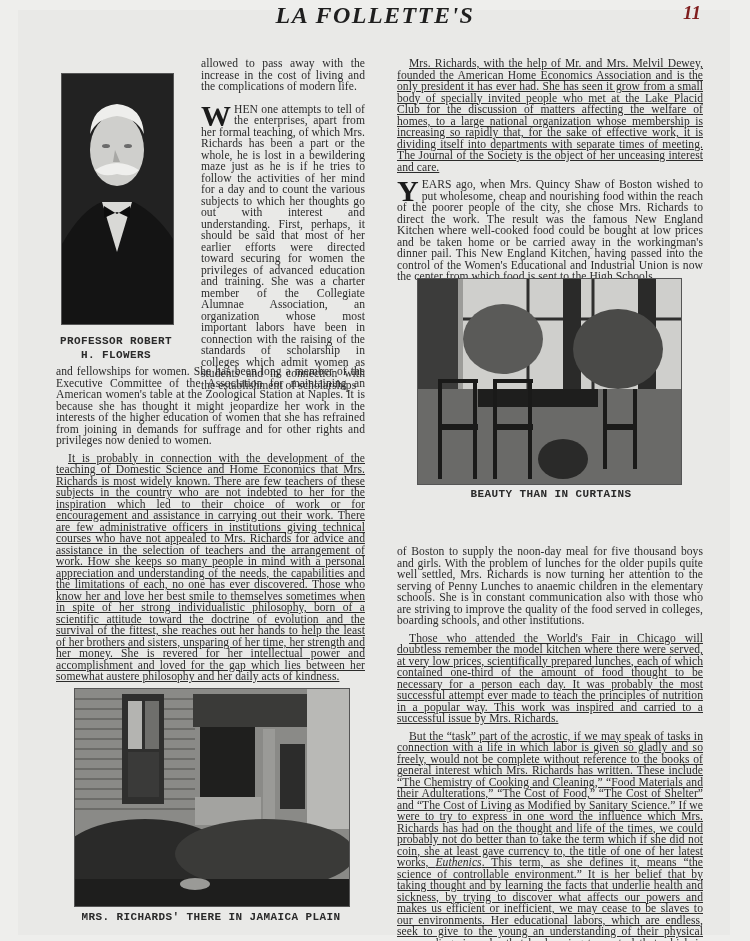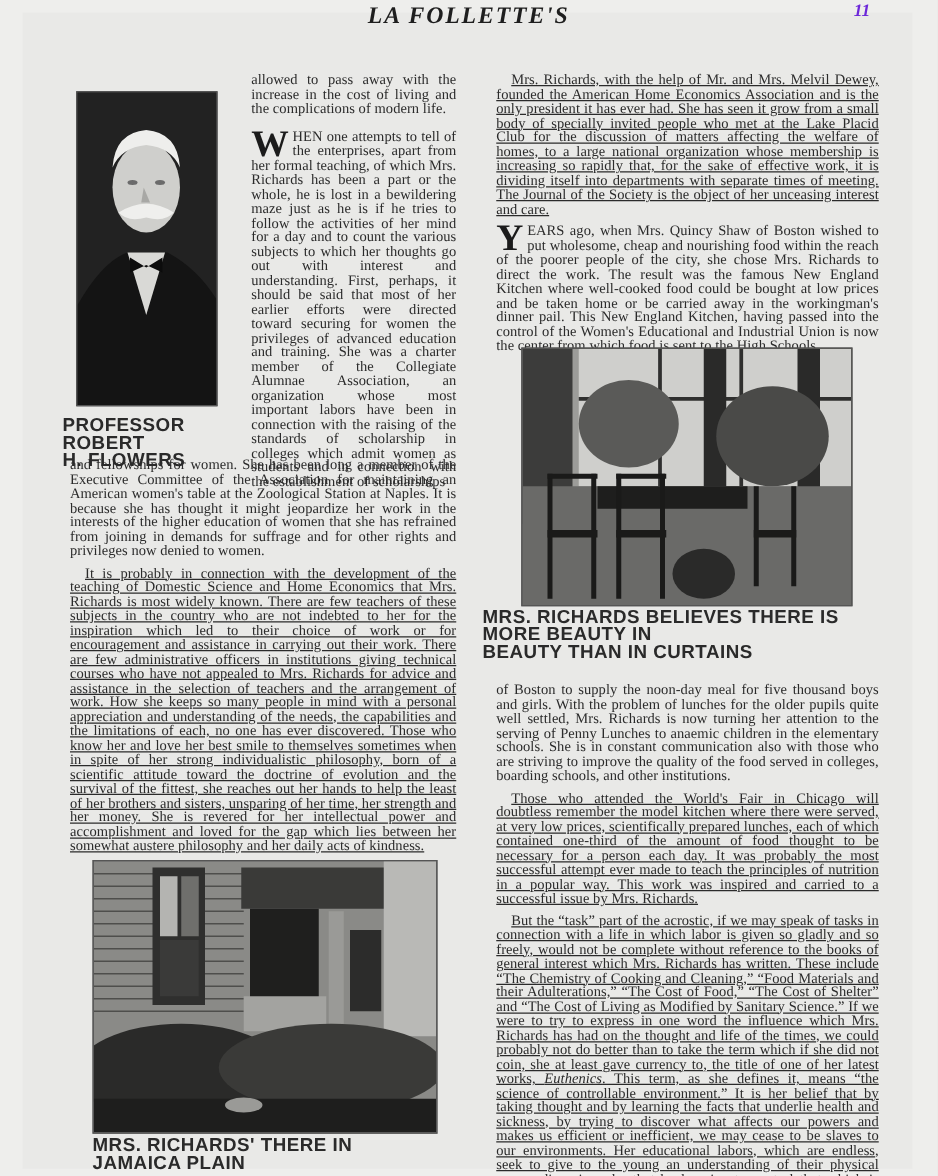--- a/index.html
+++ b/index.html
@@ -10,48 +10,48 @@
     color: #2a2a2a;
     position: relative;
   }
   .page {
     position: absolute; left: 18px; top: 10px; width: 712px; height: 925px;
     background: #e9e9e7;
   }
   .header-title {
     position: absolute; left: 0; width: 750px; top: 2px; text-align: center;
     font-family: "Liberation Serif", serif; font-style: italic; font-weight: bold;
-    font-size: 19px; letter-spacing: 1.5px; color: #1e1e1e;
+    font-size: 24px; letter-spacing: 1.5px; color: #1e1e1e;
   }
   .page-number {
     position: absolute; left: 683px; top: 2px;
     font-family: "Liberation Serif", serif; font-style: italic; font-weight: bold;
-    font-size: 14px; color: #6d28d9;
+    font-size: 19px; color: #7f1d1d;
   }
   .txt {
     position: absolute;
     font-family: "Liberation Serif", serif;
     font-size: 11.6px; line-height: 11.5px;
     text-align: justify; color: #2b2b2b;
     letter-spacing: 0.05px;
   }
   .txt p { margin: 6px; }
   .indent { text-indent: 12px; text-decoration: underline; }
   .dropcap {
     float: left; font-family: "Liberation Serif", serif; font-weight: bold;
     font-size: 30px; line-height: 22px; margin: 1px 3px 0 0; color: #1b1b1b;
   }
   .photo {
     position: absolute; border: 1px solid #555;
     overflow: hidden;
   }
   .caption {
-    position: absolute; 
-    font-family: Liberation Sans, sans-serif; font-weight: bold;
-    font-size: 15px; line-height: 14px; letter-spacing: 0.4px; color: #2a2a2a;
+    position: absolute; text-align: center;
+    font-family: Liberation Mono, monospace; font-weight: bold;
+    font-size: 11px; line-height: 14px; letter-spacing: 0.4px; color: #2a2a2a;
   }
   .photo svg { display: block; }
 </style>
 </head>
 <body>
 
 <div class="page"></div>
 
 <div class="header-title">LA FOLLETTE'S</div>
 <div class="page-number">11</div>
@@ -151,21 +151,20 @@
       <rect x="75" y="100" width="40" height="4"></rect>
         <rect x="75" y="145" width="40" height="6"></rect>
       <rect x="185" y="110" width="4" height="80"></rect>
         <rect x="215" y="110" width="4" height="80"></rect>
       <rect x="185" y="145" width="34" height="6"></rect>
     </g>
     <ellipse cx="145" cy="180" rx="25" ry="20" fill="#2a2a29"></ellipse>
   </svg>
 </div>
 <div class="caption" style="left:386px; top:487px; width:330px;">
-  <div>MRS. RICHARDS BELIEVES THERE IS MORE BEAUTY IN</div>
   <div>BEAUTY THAN IN CURTAINS</div>
 </div>
 
 <div class="txt" style="left:391px; top:540px; width:318px;">
   <p>of Boston to supply the noon-day meal for five thousand boys and girls. With the problem of lunches for the older pupils quite well settled, Mrs. Richards is now turning her attention to the serving of Penny Lunches to anaemic children in the elementary schools. She is in constant communication also with those who are striving to improve the quality of the food served in colleges, boarding schools, and other institutions.</p>
   <p class="indent">Those who attended the World's Fair in Chicago will doubtless remember the model kitchen where there were served, at very low prices, scientifically prepared lunches, each of which contained one-third of the amount of food thought to be necessary for a person each day. It was probably the most successful attempt ever made to teach the principles of nutrition in a popular way. This work was inspired and carried to a successful issue by Mrs. Richards.</p>
   <p class="indent"><span>But the “task” part of the acrostic, if we may speak of tasks in connection with a life in which labor is given so gladly and so freely, would not be complete without reference to the books of general interest which Mrs. Richards has written. These include “The Chemistry of Cooking and Cleaning,” “Food Materials and their Adulterations,” “The Cost of Food,” “The Cost of Shelter” and “The Cost of Living as Modified by Sanitary Science.” If we were to try to express in one word the influence which Mrs. Richards has had on the thought and life of the times, we could probably not do better than to take the term which if she did not coin, she at least gave currency to, the title of one of her latest works, </span><i>Euthenics</i><span>. This term, as she defines it, means “the science of controllable environment.” It is her belief that by taking thought and by learning the facts that underlie health and sickness, by trying to discover what affects our powers and makes us efficient or inefficient, we may cease to be slaves to our environments. Her educational labors, which are endless, seek to give to the young an understanding of their physical surroundings in order that by learning to control that which is material, they may free their spirits, adding, as she does, interest to interest, joy to joy, and satisfaction to satisfaction.</span><span style="font-variant:small-caps; font-size:9px;">—C. L. H.</span></p>
 </div>
 
 </body></html>

